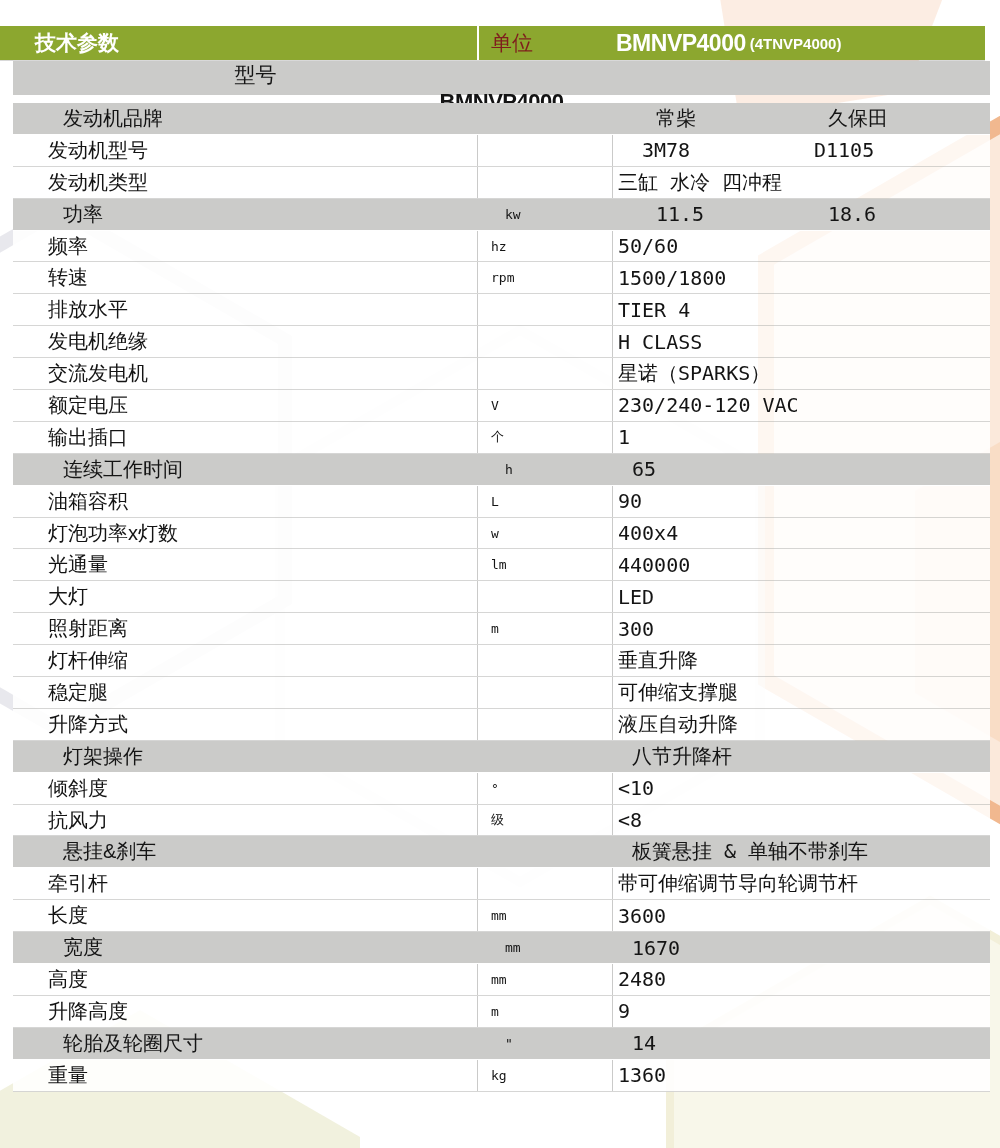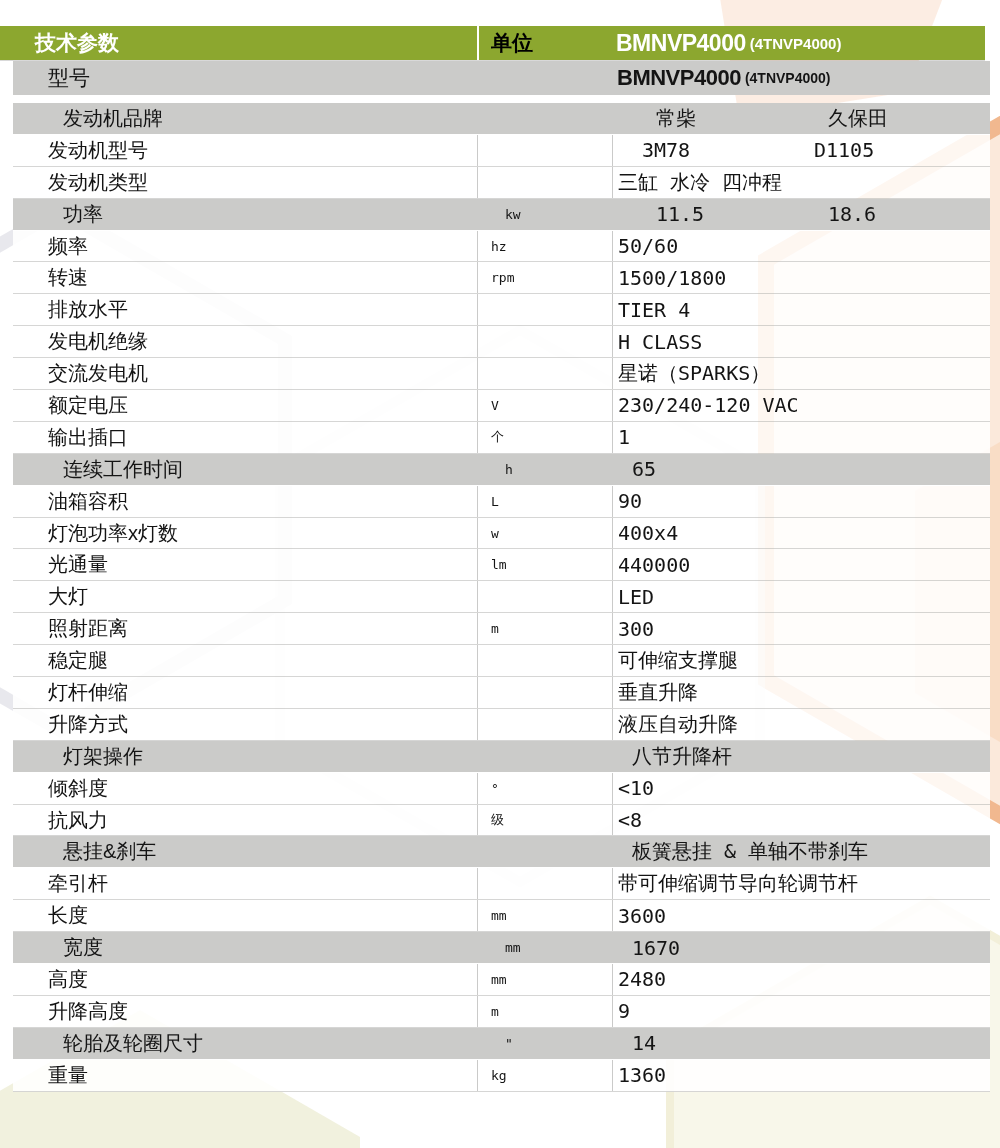--- a/index.html
+++ b/index.html
@@ -12,27 +12,27 @@
   
   #bg{position:absolute;inset:0;z-index:0;}
   
   .header-bar{
     position:absolute;top:26px;left:0;width:985px;height:34px;z-index:2;
     display:flex;align-items:center;
     box-shadow:0 1px 0 rgba(0,0,0,.15);
   }
   .header-bar .h-title{width:442px;padding-left:35px;font-size:21px;font-weight:bold;color:#fff;}
   .header-bar .h-div{width:2px;height:34px;background:#fff;}
-  .header-bar .h-unit{width:125px;padding-left:12px;font-size:21px;font-weight:bold;color:#000000;}
+  .header-bar .h-unit{width:125px;padding-left:12px;font-size:21px;font-weight:normal;color:#7f1d1d;}
   .header-bar .h-model{font-size:23px;font-weight:bold;color:#fff;letter-spacing:-.5px;}
   .header-bar .h-model-sub{font-size:15px;font-weight:bold;color:#fff;margin-left:4px;}
   
   .model-row{
     position:absolute;top:61px;left:13px;width:977px;height:34px;z-index:2;
-    background:#cbcbc9;display:flex;align-items:center;
+    background:#cbcbc9;display:flex;align-items:center;flex-direction:column;
   }
   .model-row .m-label{width:569px;padding-left:35px;font-size:21px;}
   .model-row .m-value{font-size:22px;font-weight:bold;letter-spacing:-.5px;}
   .model-row .m-sub{font-size:14px;font-weight:bold;margin-left:4px;}
   
   #rows{position:absolute;top:103px;left:13px;width:977px;z-index:2;}
   .trow{
     display:flex;align-items:stretch;height:31.9px;
     background:rgba(255,255,255,.88);
     border-bottom:1px solid rgba(165,165,162,.45);
@@ -200,31 +200,31 @@
       </div>
     </div>
     <div class="trow">
       <div class="cell label">照射距离</div>
       <div class="cell unit">m</div>
       <div class="cell value">
         <span class="val">300</span>
       </div>
     </div>
     <div class="trow">
+      <div class="cell label">灯杆伸缩</div>
+      <div class="cell unit"></div>
+      <div class="cell value">
+        <span class="val">垂直升降</span>
+      </div>
+    </div>
+    <div class="trow">
       <div class="cell label">稳定腿</div>
       <div class="cell unit"></div>
       <div class="cell value">
         <span class="val">可伸缩支撑腿</span>
-      </div>
-    </div>
-    <div class="trow">
-      <div class="cell label">灯杆伸缩</div>
-      <div class="cell unit"></div>
-      <div class="cell value">
-        <span class="val">垂直升降</span>
       </div>
     </div>
     <div class="trow">
       <div class="cell label">升降方式</div>
       <div class="cell unit"></div>
       <div class="cell value">
         <span class="val">液压自动升降</span>
       </div>
     </div>
     <div class="trow shaded">

